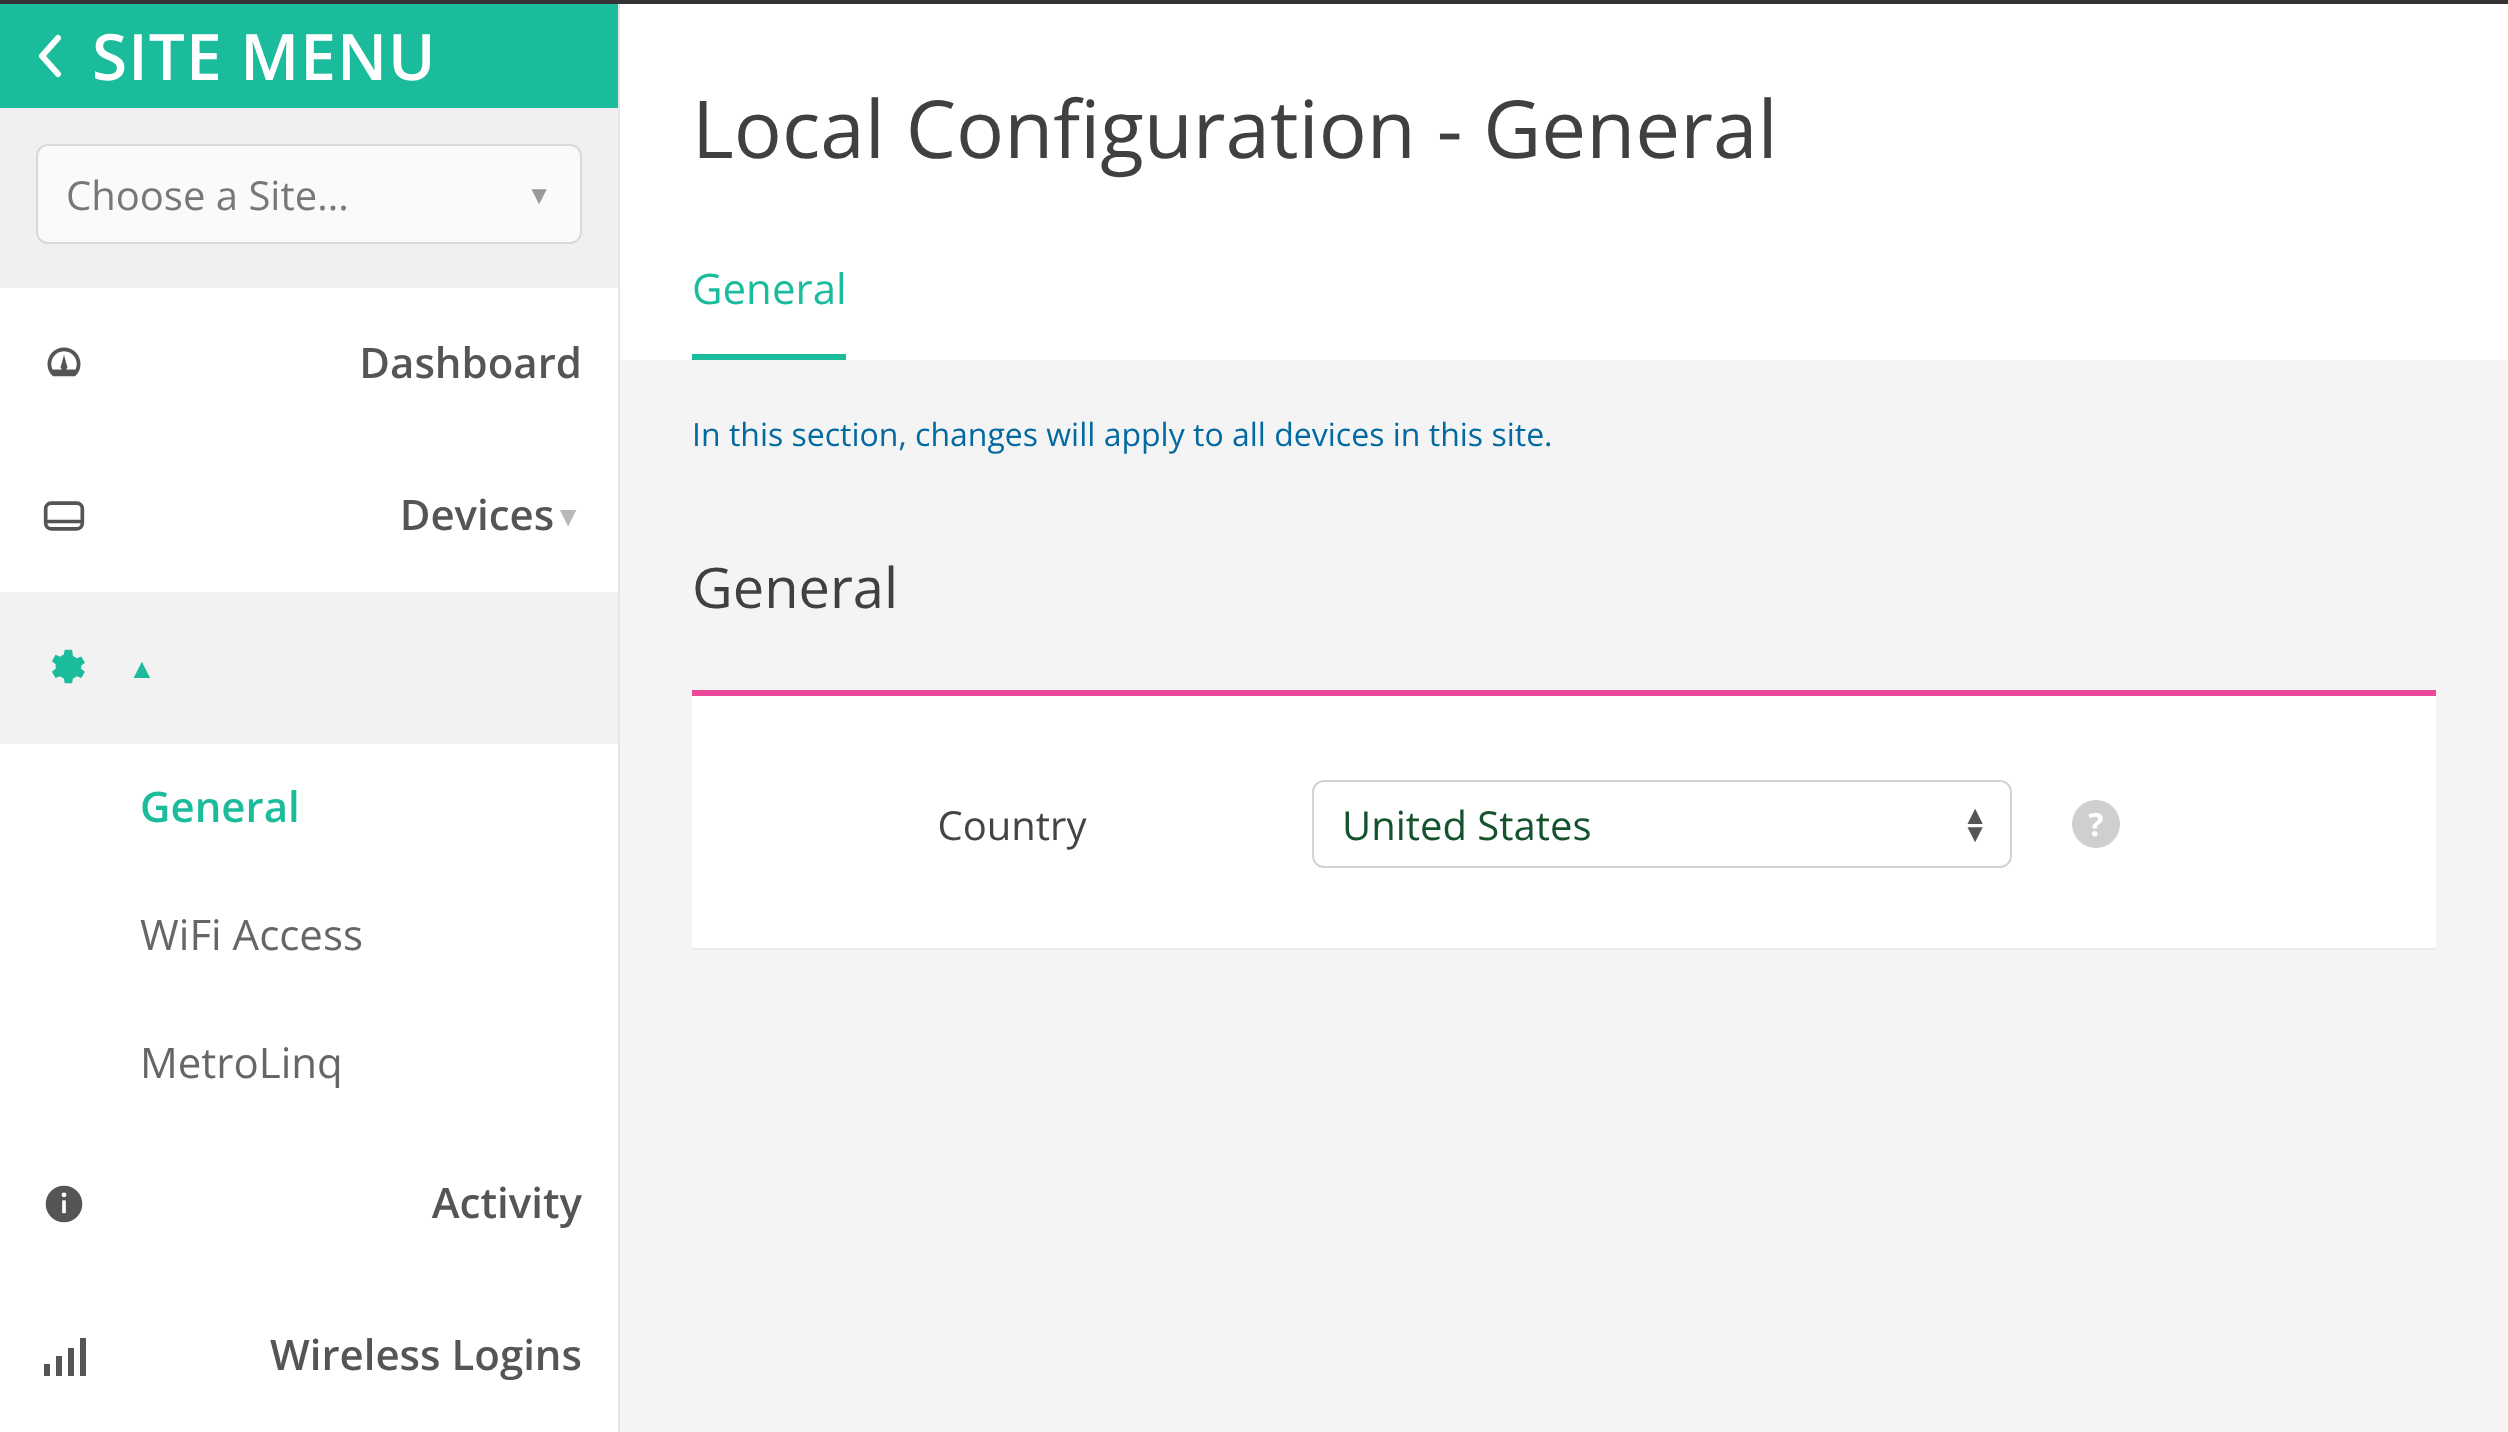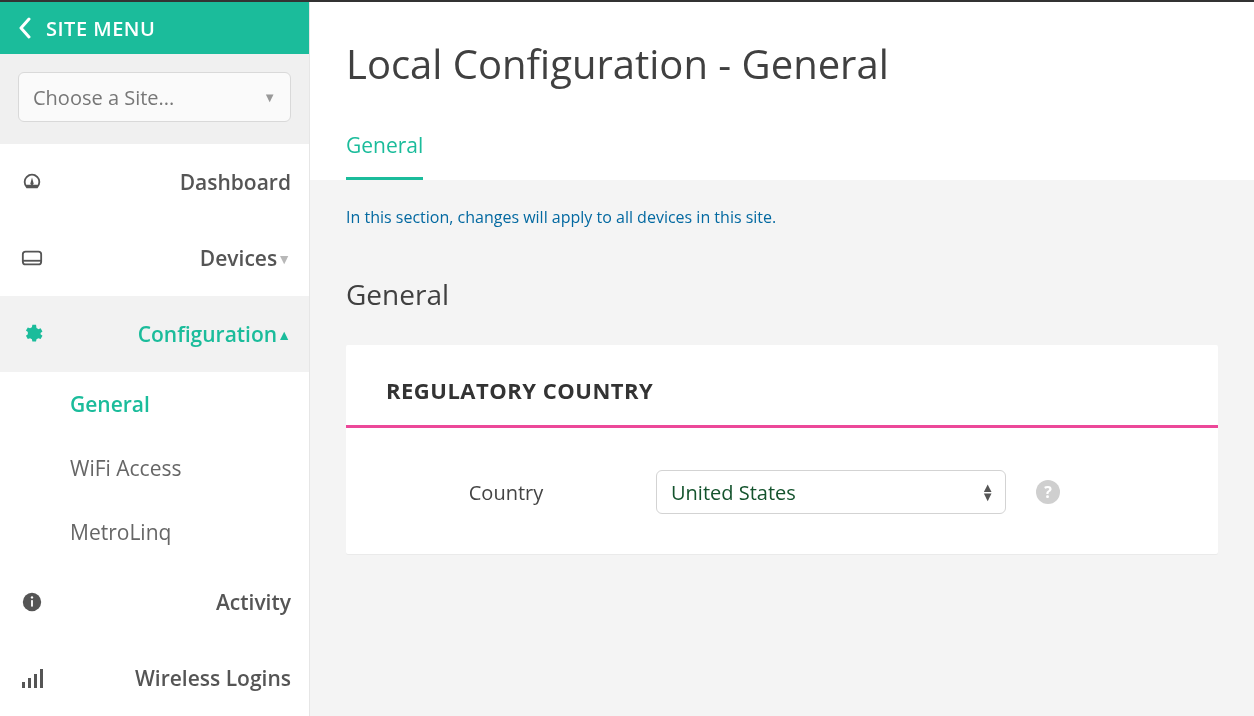--- a/index.html
+++ b/index.html
@@ -25,21 +25,21 @@
     display: flex;
     flex-direction: column;
   }
   .sidebar-header {
     background: #1bbc9b;
     color: #ffffff;
     height: 64px;
     display: flex;
     align-items: center;
     padding: 0 18px;
-    font-size: 20px;
+    font-size: 32px;
     font-weight: 600;
     letter-spacing: 0.5px;
     gap: 14px;
   }
   .sidebar-header .chev {
     font-size: 26px;
     line-height: 1;
   }
   .site-select-wrap {
     background: #f0f0f0;
@@ -259,21 +259,20 @@
         <span class="label">Devices</span>
         <span class="caret">▼</span>
       </li>
 
       <li class="menu-item active">
         <span class="icon">
           <svg width="22" height="22" viewBox="0 0 24 24" fill="#1bbc9b">
               <path d="M12 8a4 4 0 1 0 0 8 4 4 0 0 0 0-8zm9.4 4a7.6 7.6 0 0 0-.1-1.2l2.1-1.6-2-3.5-2.5 1a7.5 7.5 0 0 0-2-1.2L16.4 2h-4l-.5 2.6a7.5 7.5 0 0 0-2 1.2l-2.5-1-2 3.5 2.1 1.6a7.6 7.6 0 0 0 0 2.4L5.4 14l2 3.5 2.5-1c.6.5 1.3.9 2 1.2l.5 2.6h4l.5-2.6c.7-.3 1.4-.7 2-1.2l2.5 1 2-3.5-2.1-1.6c.1-.4.1-.8.1-1.2z"></path>
             </svg>
         </span>
-        <span class="label">Configuration</span>
         <span class="caret">▲</span>
       </li>
 
       <ul class="submenu">
         <li class="submenu-item active">
           <span>General</span>
         </li>
         <li class="submenu-item">
           <span>WiFi Access</span>
         </li>
@@ -315,23 +314,20 @@
           <span>General</span>
         </div>
       </div>
     </div>
 
     <div class="content">
       <p class="description">In this section, changes will apply to all devices in this site.</p>
       <h2 class="section-heading">General</h2>
 
       <div class="card">
-        <div class="card-title-row">
-          <div class="card-title">REGULATORY COUNTRY</div>
-        </div>
         <div class="card-body">
           <div class="field-label">Country</div>
           <div class="select-wrap">
             <div class="select">
               <span>United States</span>
             </div>
             <div class="select-arrows">▲<br>▼</div>
           </div>
           <span class="help">?</span>
         </div>

